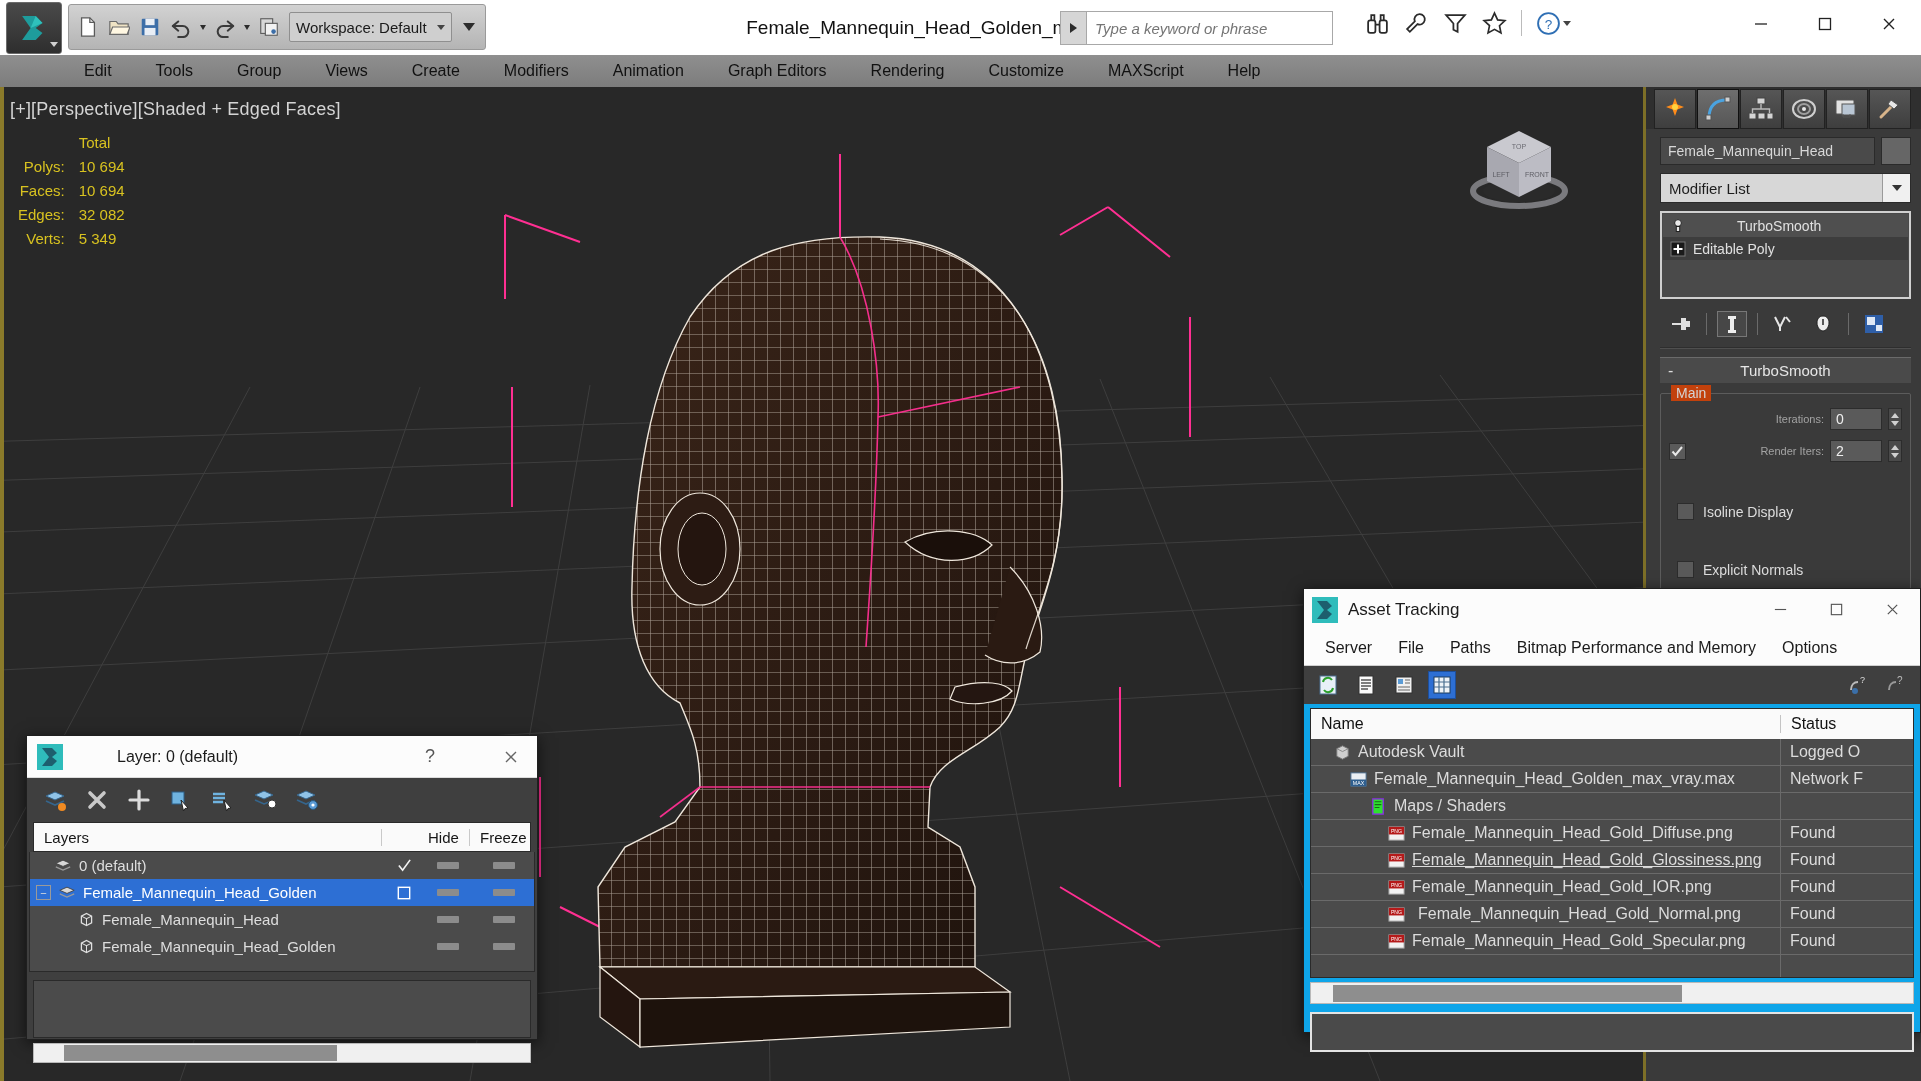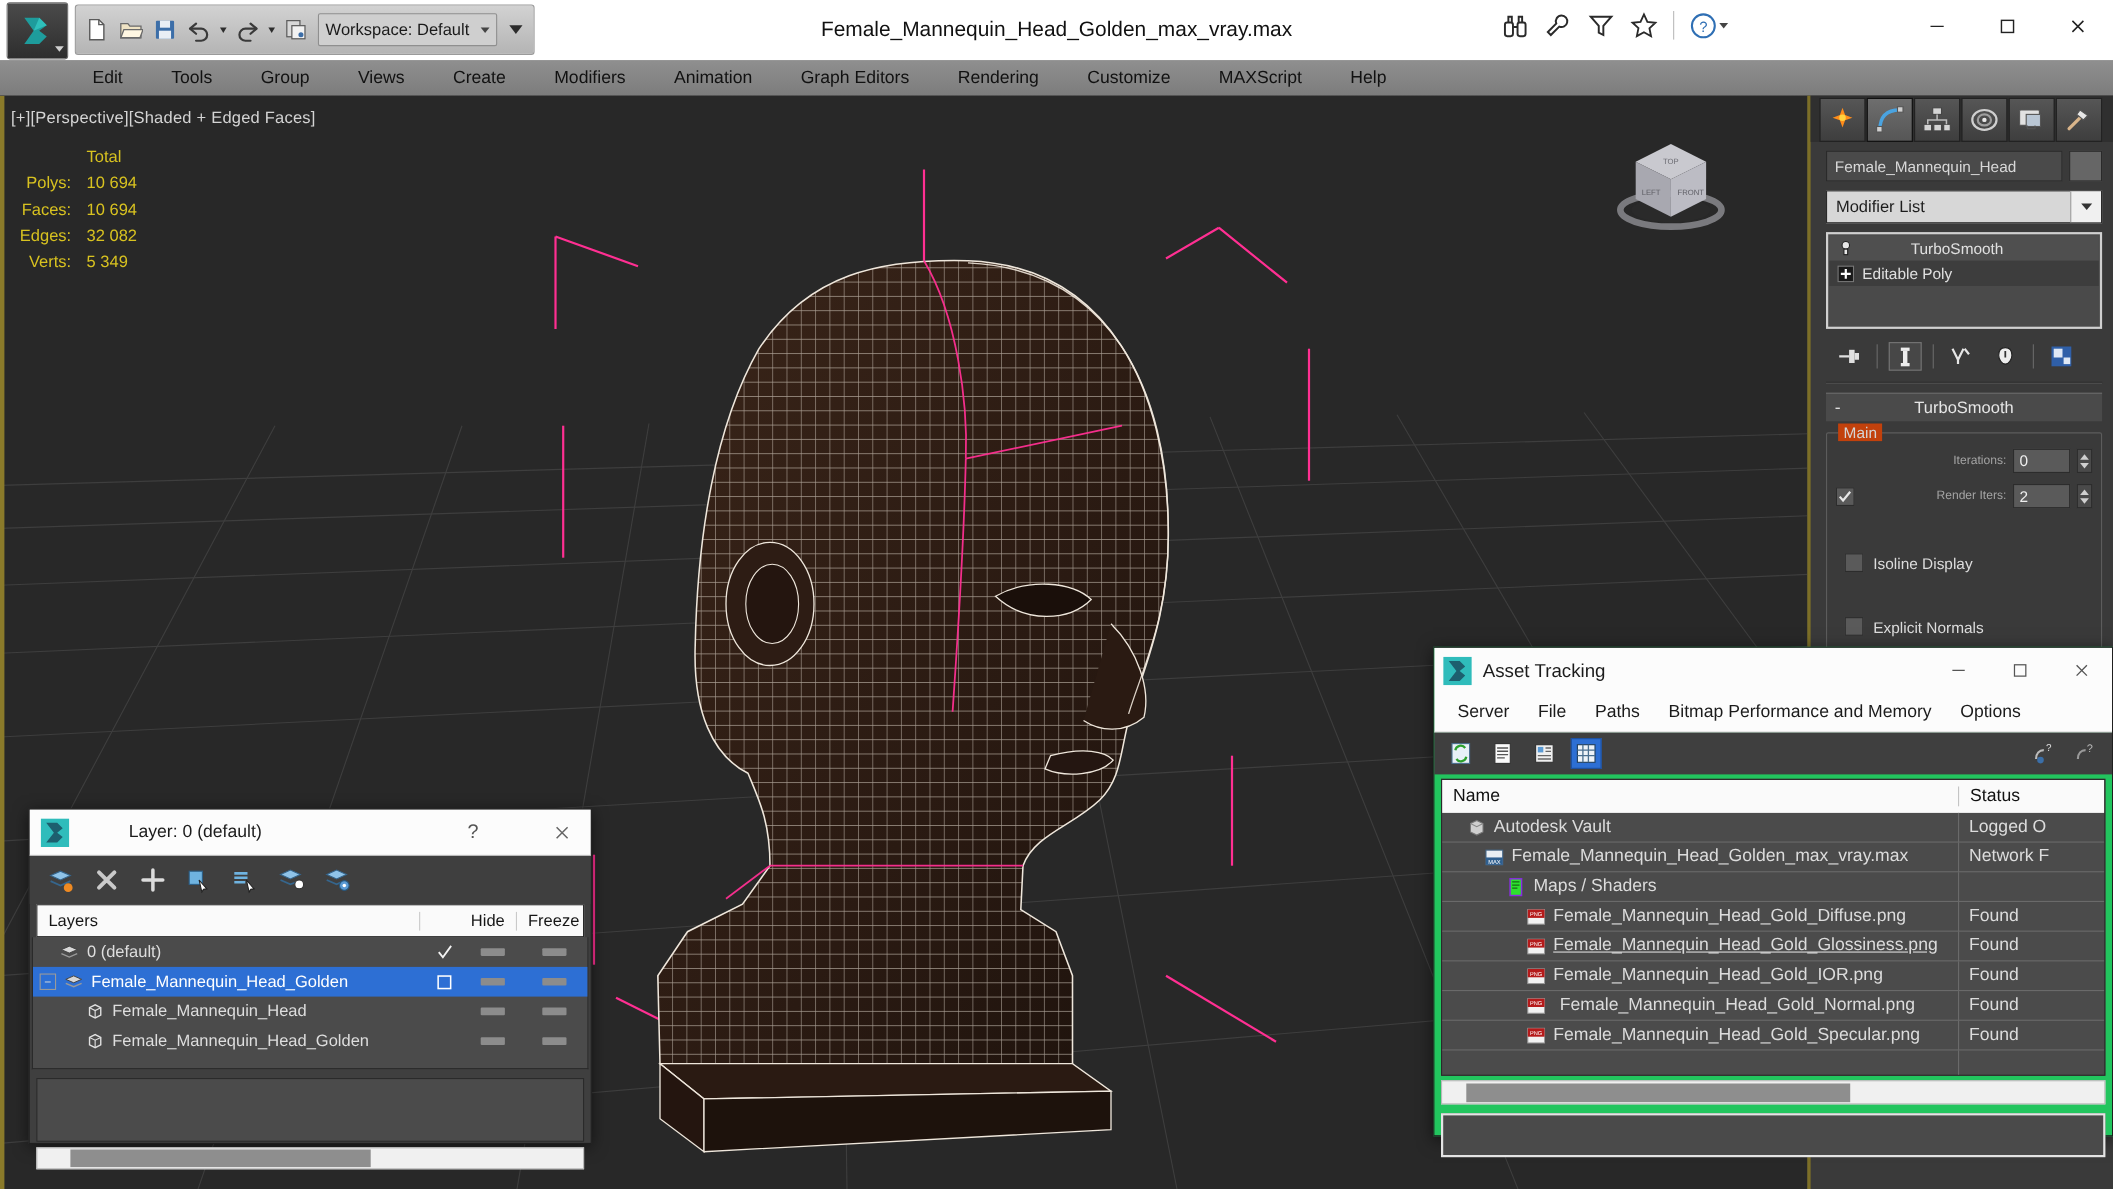--- a/index.html
+++ b/index.html
@@ -58,21 +58,21 @@
   
   .menubar { position:absolute; left:0; top:55px; width:1921px; height:32px;
              background:linear-gradient(180deg,#8f8f8f 0%,#7c7c7c 100%);
              display:flex; align-items:center; padding-left:62px; }
   .menu-item { font-size:16px; color:#111; padding:0 22px; line-height:32px; cursor:pointer; white-space:nowrap;}
 
   
   .viewport { position:absolute; left:0; top:87px; width:1643px; height:994px;
               background:#282828; overflow:hidden; }
   .vp-border-l { position:absolute; left:0; top:0; width:4px; height:994px; background:#8a7a2a; }
-  .vp-label { position:absolute; left:10px; top:12px; font-size:15px; color:#d4d4d4; letter-spacing:0.2px;text-align:right;}
+  .vp-label { position:absolute; left:10px; top:12px; font-size:18px; color:#d4d4d4; letter-spacing:0.2px;text-align:right;}
   .stats { position:absolute; left:14px; top:44px; font-size:15px; color:#d8c220; line-height:24px; }
   .stats table { border-collapse:collapse; }
   .stats td { padding:0 4px; color:#d8c220; font-size:15px; }
   .stats td.lbl { text-align:right; padding-right:10px; }
   .stats td.val { text-align:left; }
 
   
   .grid-svg { position:absolute; left:0; top:0; width:1643px; height:994px; }
 
   
@@ -166,21 +166,21 @@
   .ld-c3 { width:52px;display:flex;align-items:center;justify-content:center;}
   .ld-c4 { width:60px;display:flex;align-items:center;justify-content:center;}
   .dashmark { width:22px;height:7px;background:#8c8c8c;border-radius:1px;}
   .ld-bottom { margin:8px 6px 0 6px; height:58px; background:#4b4b4b; border:1px solid #2a2a2a;}
   .ld-hscroll { margin:5px 6px 0 6px; height:20px; background:#f0f0f0; border:1px solid #b9b9b9;
                 display:flex; align-items:center; }
   .ld-thumb { height:16px; width:55%; background:#8e8e8e; margin-left:30px; cursor:pointer;}
 
   
   .assetdlg { position:absolute; left:1303px; top:588px; width:618px; height:445px;
-              background:#22c55e; border:1px solid #1f1f1f; box-shadow:0 3px 14px rgba(0,0,0,.6);}
+              background:#0ea5e9; border:1px solid #1f1f1f; box-shadow:0 3px 14px rgba(0,0,0,.6);}
   .at-title { height:41px; background:#fcfcfc; display:flex; align-items:center; padding-left:8px;}
   .at-ico { width:26px;height:26px;margin-right:10px;}
   .at-titletext { font-size:17px; color:#1b1b1b; flex:1; }
   .at-wc { width:56px;height:40px;display:flex;align-items:center;justify-content:center;cursor:pointer;}
   .at-wc svg{width:15px;height:15px;}
   .at-menu { height:36px; background:#fcfcfc; display:flex; align-items:center; padding-left:8px;
              border-bottom:1px solid #d0d0d0;}
   .at-menu-item { font-size:16px; color:#1b1b1b; padding:0 13px; cursor:pointer; white-space:nowrap;}
   .at-toolbar { height:38px; background:#3f3f3f; display:flex; align-items:center; padding:0 10px; gap:10px;}
   .at-tb { width:28px;height:28px;display:flex;align-items:center;justify-content:center;cursor:pointer;}
@@ -265,20 +265,26 @@
     </div>
     <div class="ws-drop">
         <i></i>
       </div>
   </div>
 
   <div class="doc-title">
     <span>Female_Mannequin_Head_Golden_max_vray.max</span>
   </div>
 
+  <div class="search-wrap">
+    <div class="search-arrow">
+        <i></i>
+      </div>
+    <input class="search-input" readonly="" placeholder="Type a keyword or phrase" style="">
+  </div>
 
   <div class="hdr-icons">
     <svg viewBox="0 0 24 24">
       <rect x="3" y="9" width="7" height="12" rx="2" fill="none" stroke="#2a2a2a" stroke-width="1.7"></rect>
       <rect x="14" y="9" width="7" height="12" rx="2" fill="none" stroke="#2a2a2a" stroke-width="1.7"></rect>
       <path d="M6 9V4h3v5M15 9V4h3v5M10 13h4" fill="none" stroke="#2a2a2a" stroke-width="1.7"></path>
     </svg>
     <svg viewBox="0 0 24 24">
       <path d="M15 3a5 5 0 0 0-4.6 7L3 17.4 5.6 20 13 12.6A5 5 0 1 0 15 3z" fill="none" stroke="#2a2a2a" stroke-width="1.7"></path>
     </svg>

